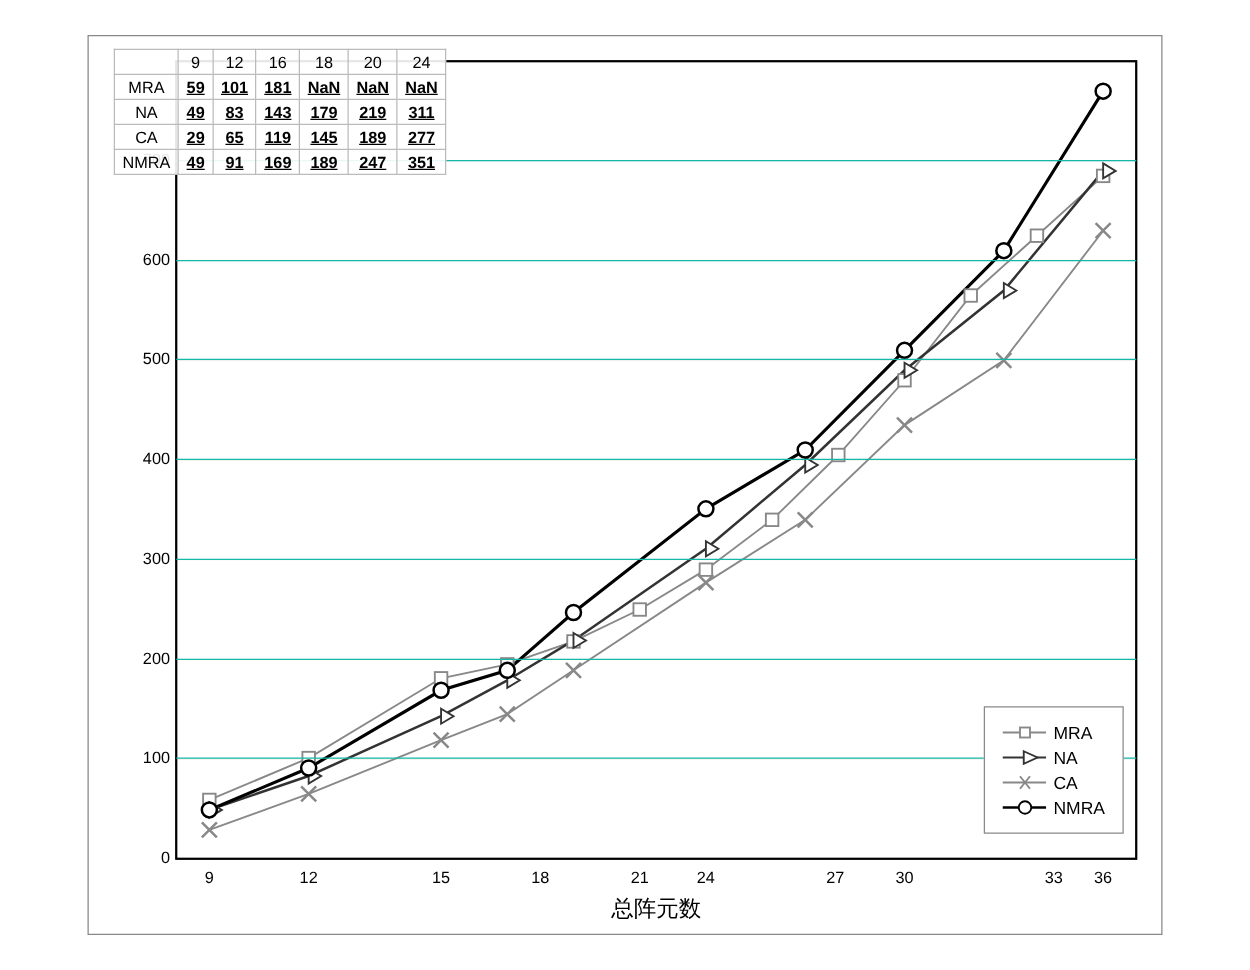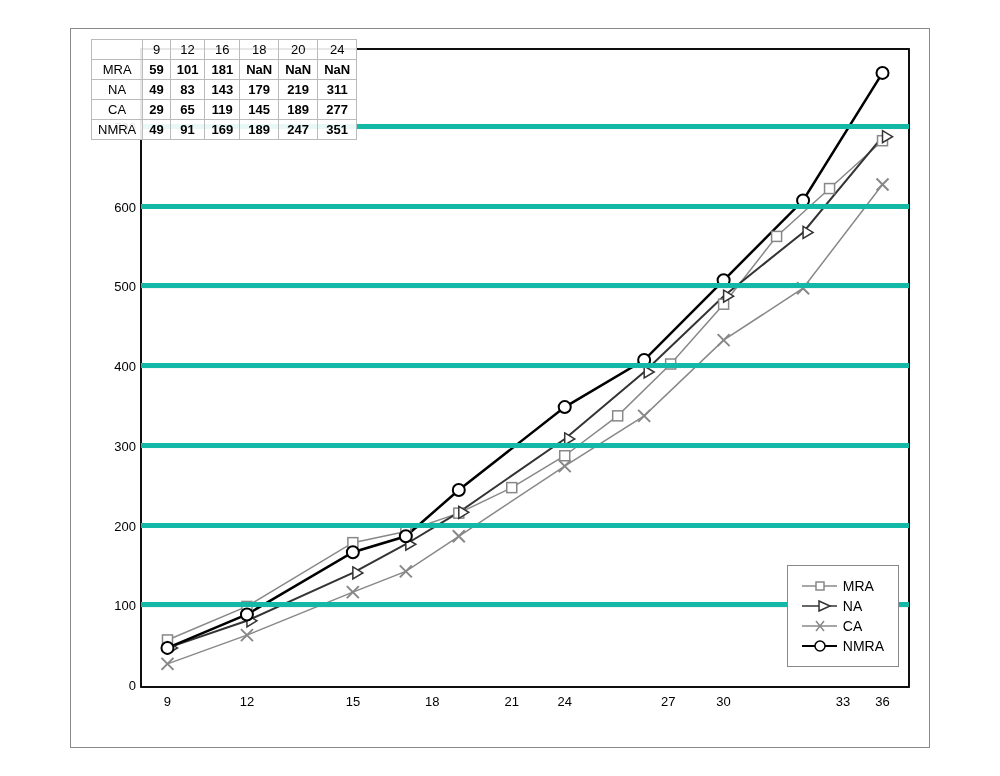--- a/index.html
+++ b/index.html
@@ -33,21 +33,21 @@
       left: 70px;
       top: 20px;
       right: 20px;
       bottom: 60px;
     }
     
     .y-tick {
       position: absolute;
       right: 0;
       left: 0;
-      border-top: 5px solid #14b8a6;
+      border-top: 1px solid #14b8a6;
       font-size: 13px;
       color: #000;
     }
     .y-tick-label {
       position: absolute;
       right: calc(100% + 5px);
       top: -9px;
       font-size: 13px;
       text-align: right;
       white-space: nowrap;
@@ -76,20 +76,21 @@
       font-size: 13px;
     }
     .data-table td, .data-table th {
       border: 1px solid #bbb;
       padding: 2px 6px;
       text-align: center;
       font-weight: normal;
     }
     .data-table td.bold {
       font-weight: bold;
+      text-decoration: underline;
     }
     
     .legend {
       position: absolute;
       right: 30px;
       bottom: 80px;
       border: 1px solid #888;
       background: #fff;
       padding: 8px 14px;
       font-size: 14px;
@@ -378,14 +379,22 @@
       </div>
       <div class="legend-item">
         <svg width="35" height="14" style="margin-right:6px; flex-shrink:0;">
           <line x1="0" y1="7" x2="35" y2="7" stroke="#000" stroke-width="2"></line>
           <circle cx="18" cy="7" r="5" fill="white" stroke="#000" stroke-width="1.5"></circle>
         </svg>
         <span>NMRA</span>
       </div>
     </div>
 
+    <div style="
+      position:absolute;
+      bottom: 8px;
+      left: 70px;
+      right: 20px;
+      text-align: center;
+      font-size: 18px;
+    ">总阵元数</div>
   </div>
 </div>
 
 </body></html>

